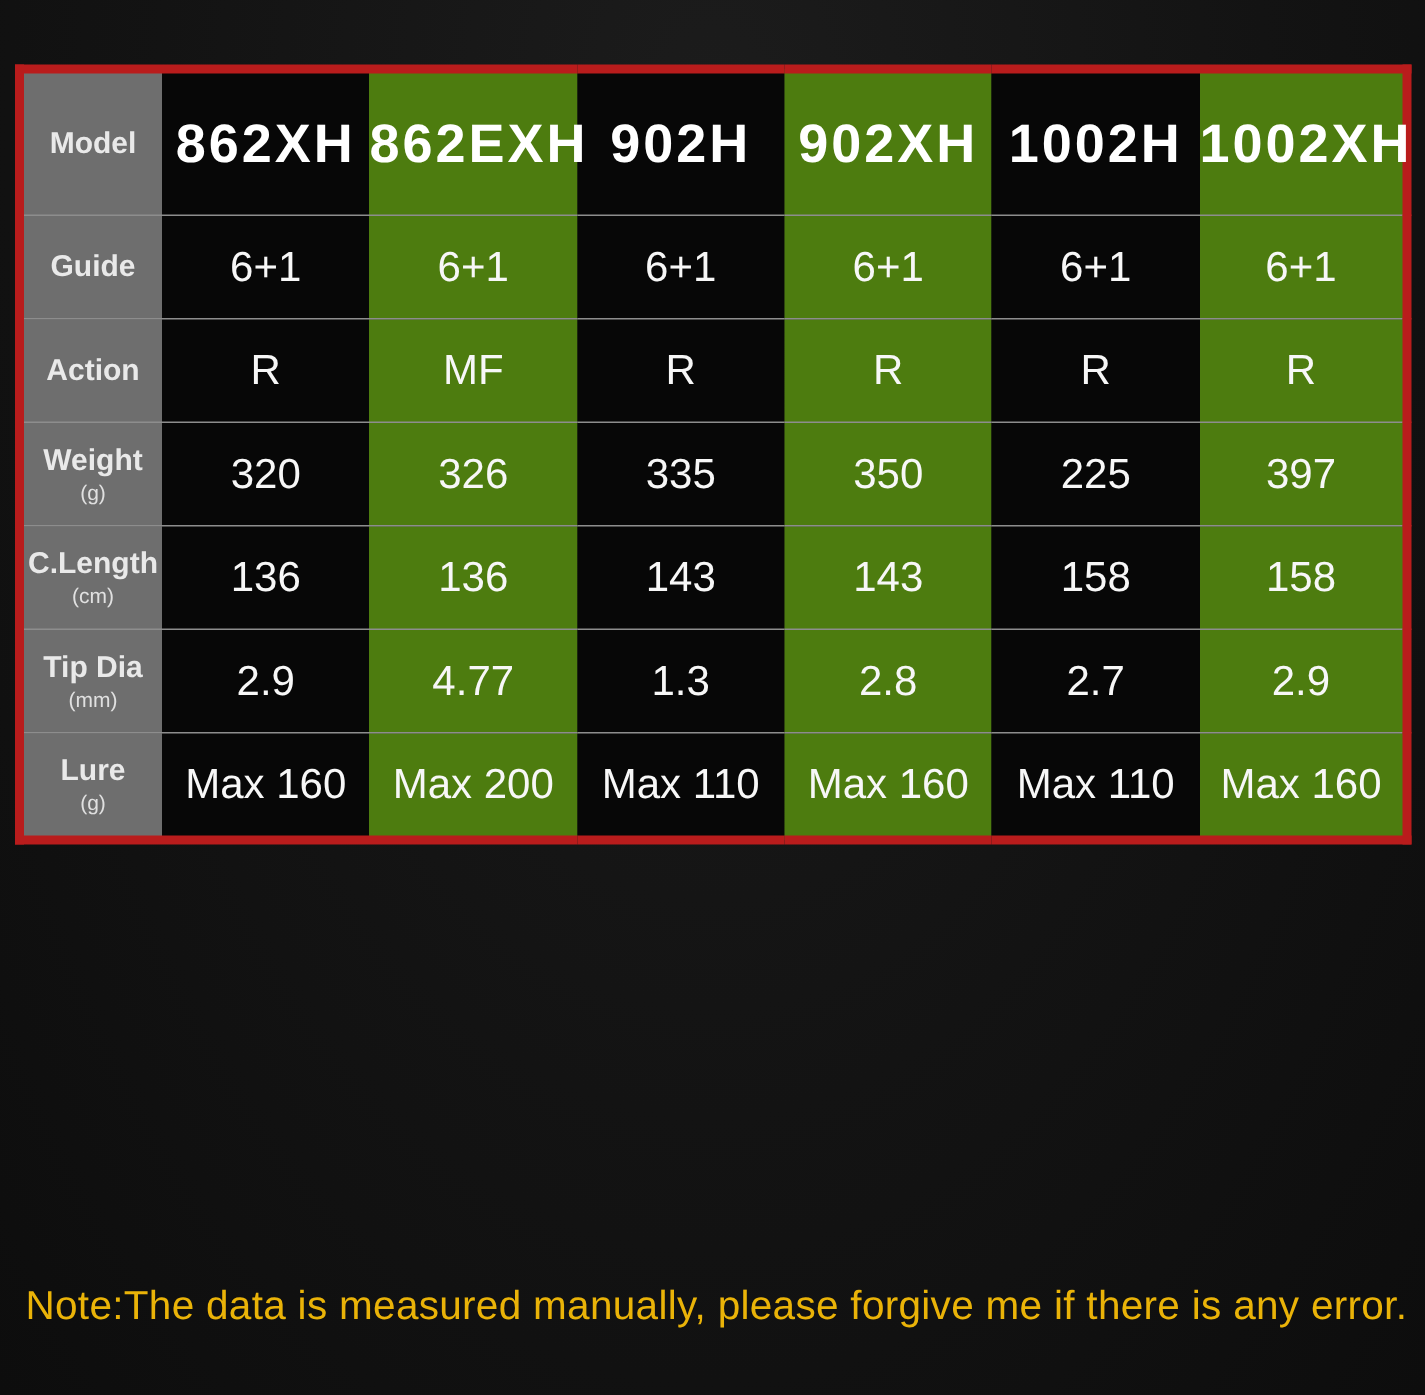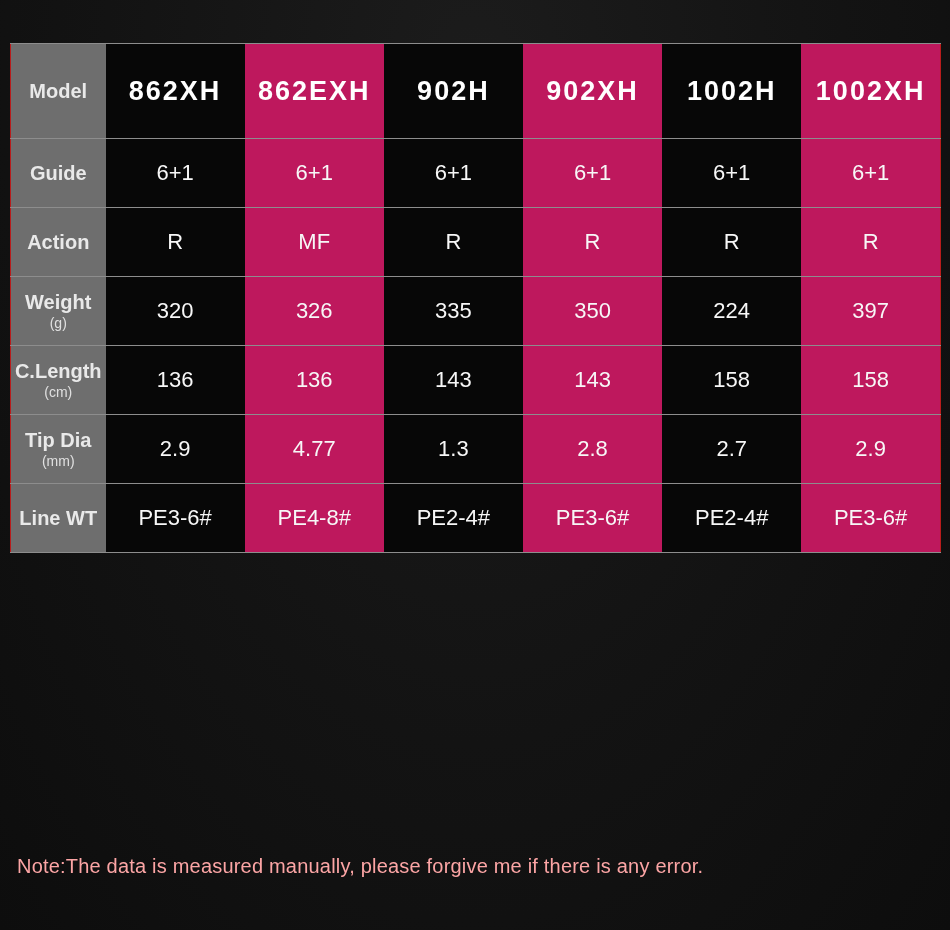--- a/index.html
+++ b/index.html
@@ -15,21 +15,21 @@
     background-image: radial-gradient(ellipse at 50% 10%, #1c1c1c 0%, #131313 55%, #0d0d0d 100%);
     font-family: "Liberation Sans", sans-serif;
   }
   table.spec-table {
     position: absolute;
     left: 10px;
     top: 43px;
     width: 931px;
     border-collapse: collapse;
     table-layout: fixed;
-    border: 1px solid #b91c1c;
+    border: 6px solid #b91c1c;
   }
   .spec-table th, .spec-table td {
     padding: 0;
     text-align: center;
     vertical-align: middle;
     border-top: 1px solid #8d8d8d;
     border-bottom: 1px solid #8d8d8d;
   }
   .spec-table thead th { height: 94px; }
   .spec-table tbody th, .spec-table tbody td { height: 68px; }
@@ -41,38 +41,38 @@
     line-height: 1.1;
   }
   .label-unit {
     display: block;
     font-size: 14px;
     font-weight: normal;
     color: #e0e0e0;
     margin-top: 3px;
   }
   .col-dark  { background: #070707; }
-  .col-light { background: #be185d; }
+  .col-light { background: #4d7c0f; }
   .model-cell {
     color: #ffffff;
     font-weight: bold;
-    font-size: 27px;
+    font-size: 36px;
     letter-spacing: 2px;
   }
   .data-cell {
     color: #f7f7f7;
-    font-size: 22px;
+    font-size: 28px;
   }
   .note {
     position: absolute;
     left: 17px;
     top: 855px;
     width: 920px;
-    color: #fca5a5;
-    font-size: 20px;
+    color: #eab308;
+    font-size: 27px;
     letter-spacing: 0.2px;
     white-space: nowrap;
   }
 </style>
 </head>
 <body>
 
 <table class="spec-table">
   <colgroup>
     <col style="width:95px">
@@ -112,21 +112,21 @@
         <td class="data-cell col-light">R</td>
         <td class="data-cell col-dark">R</td>
         <td class="data-cell col-light">R</td>
       </tr>
       <tr>
         <th class="label-cell">Weight<span class="label-unit">(g)</span></th>
         <td class="data-cell col-dark">320</td>
         <td class="data-cell col-light">326</td>
         <td class="data-cell col-dark">335</td>
         <td class="data-cell col-light">350</td>
-        <td class="data-cell col-dark">224</td>
+        <td class="data-cell col-dark">225</td>
         <td class="data-cell col-light">397</td>
       </tr>
       <tr>
         <th class="label-cell">C.Length<span class="label-unit">(cm)</span></th>
         <td class="data-cell col-dark">136</td>
         <td class="data-cell col-light">136</td>
         <td class="data-cell col-dark">143</td>
         <td class="data-cell col-light">143</td>
         <td class="data-cell col-dark">158</td>
         <td class="data-cell col-light">158</td>
@@ -134,24 +134,24 @@
       <tr>
         <th class="label-cell">Tip Dia<span class="label-unit">(mm)</span></th>
         <td class="data-cell col-dark">2.9</td>
         <td class="data-cell col-light">4.77</td>
         <td class="data-cell col-dark">1.3</td>
         <td class="data-cell col-light">2.8</td>
         <td class="data-cell col-dark">2.7</td>
         <td class="data-cell col-light">2.9</td>
       </tr>
       <tr>
-        <th class="label-cell">Line WT</th>
-        <td class="data-cell col-dark">PE3-6#</td>
-        <td class="data-cell col-light">PE4-8#</td>
-        <td class="data-cell col-dark">PE2-4#</td>
-        <td class="data-cell col-light">PE3-6#</td>
-        <td class="data-cell col-dark">PE2-4#</td>
-        <td class="data-cell col-light">PE3-6#</td>
+        <th class="label-cell">Lure<span class="label-unit">(g)</span></th>
+        <td class="data-cell col-dark">Max 160</td>
+        <td class="data-cell col-light">Max 200</td>
+        <td class="data-cell col-dark">Max 110</td>
+        <td class="data-cell col-light">Max 160</td>
+        <td class="data-cell col-dark">Max 110</td>
+        <td class="data-cell col-light">Max 160</td>
       </tr>
     </tbody>
 </table>
 
 <div class="note">Note:The data is measured manually, please forgive me if there is any error.</div>
 
 </body></html>

